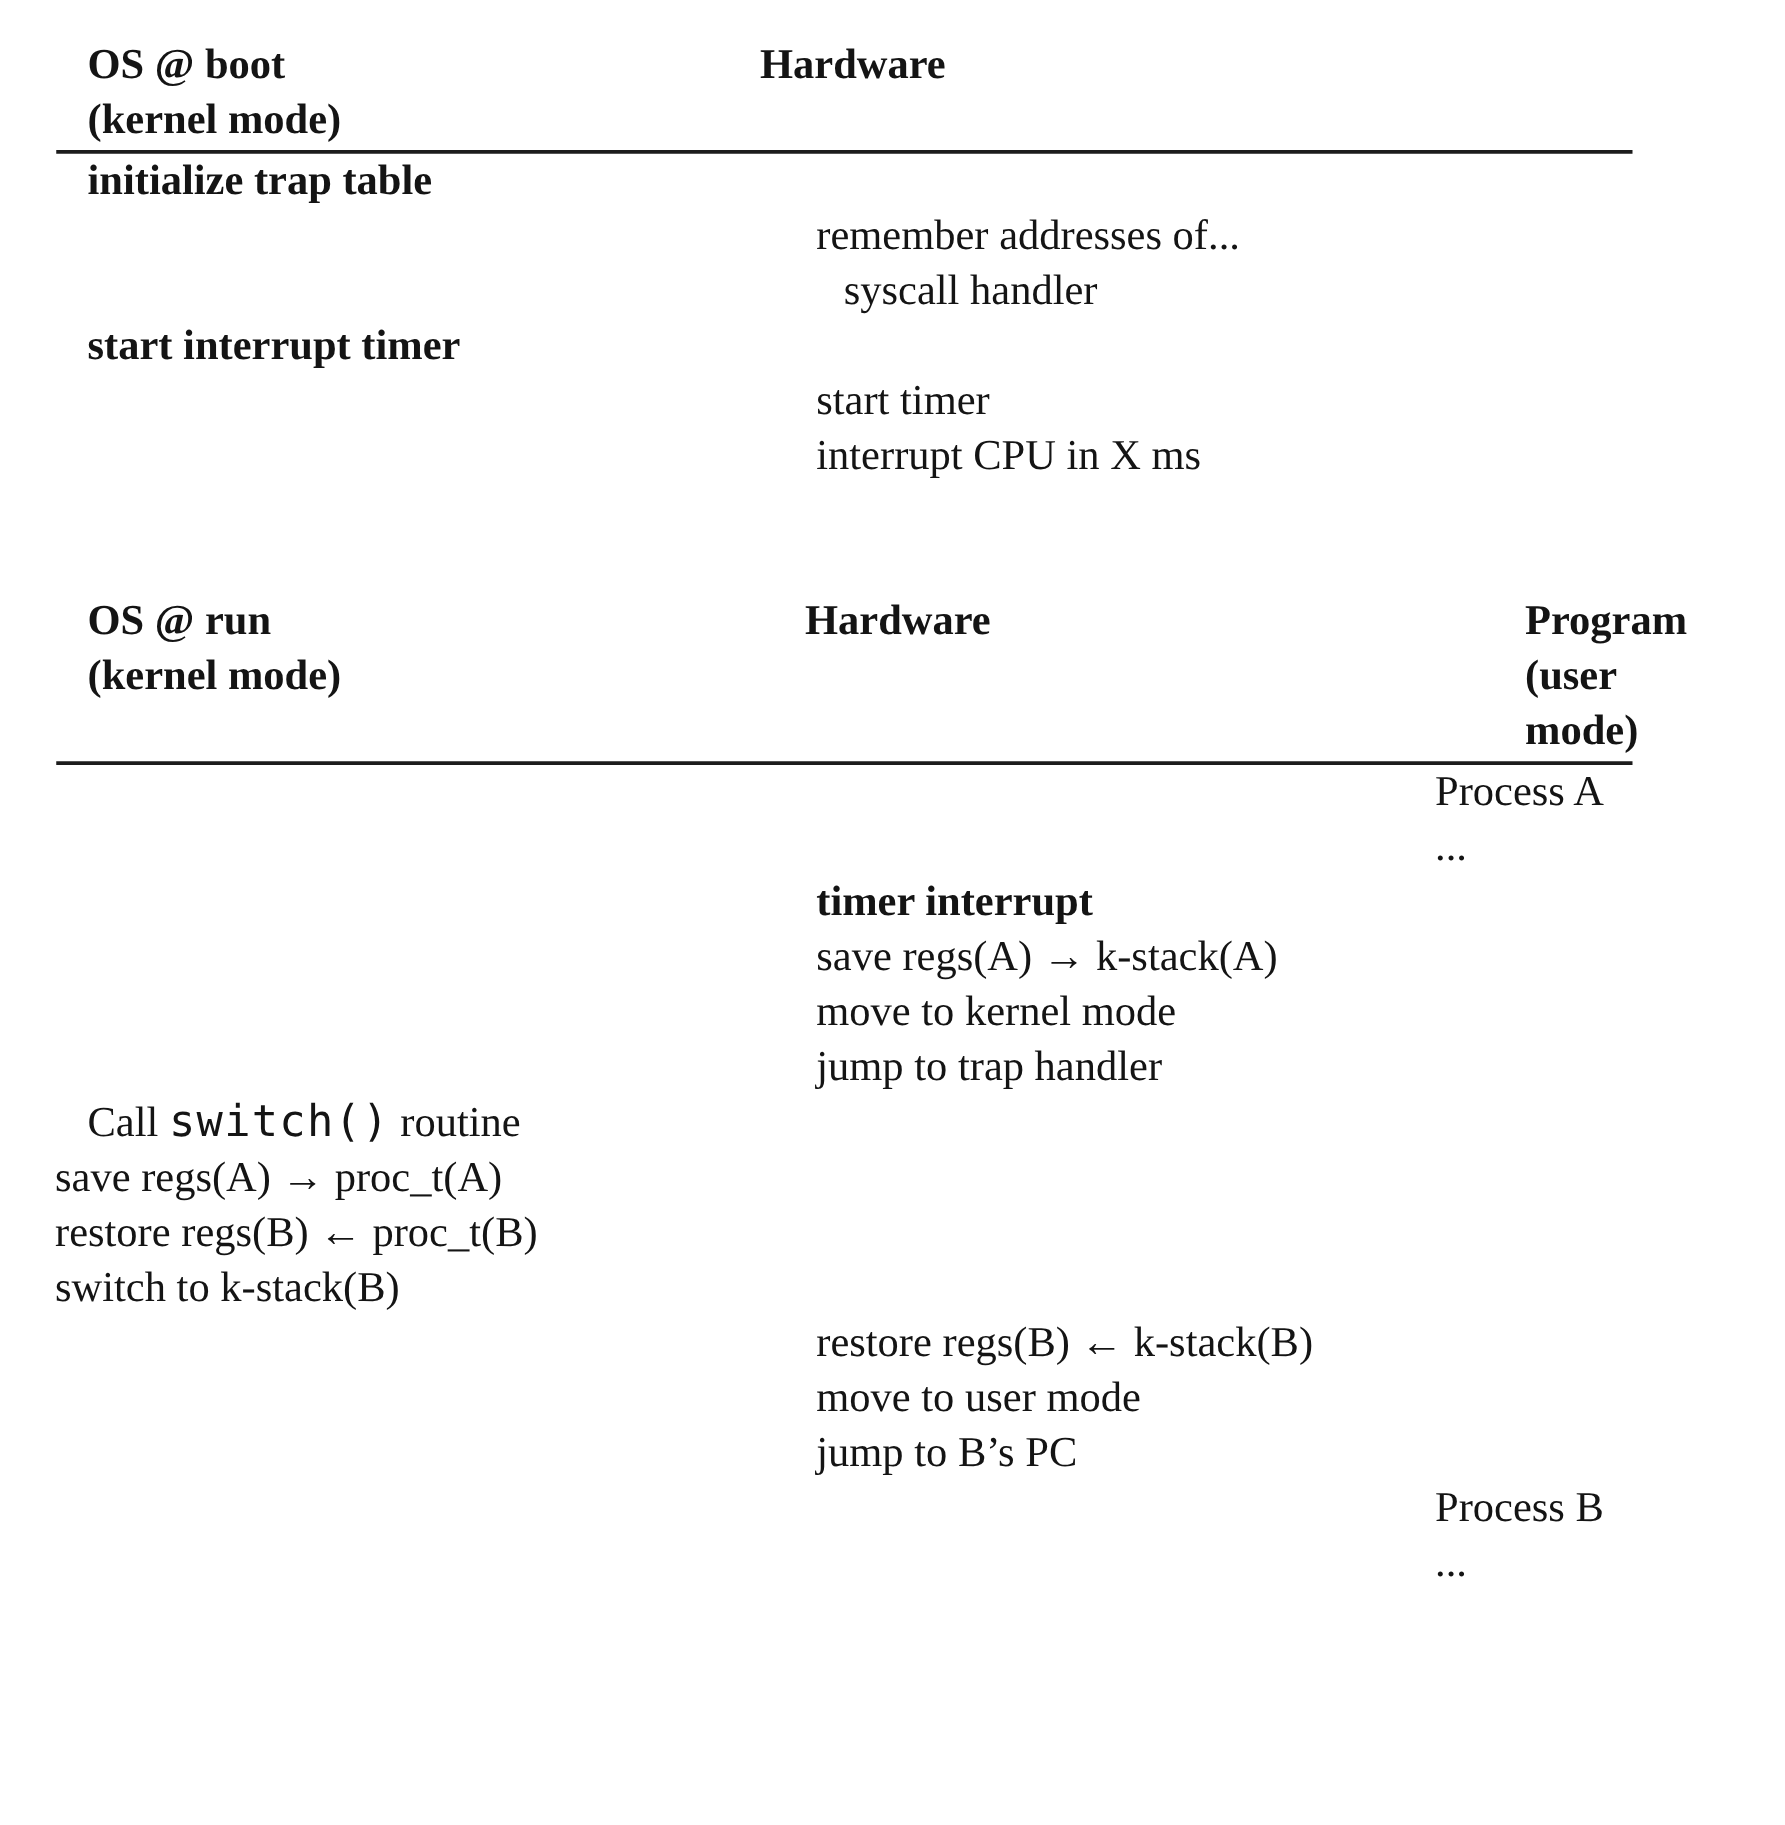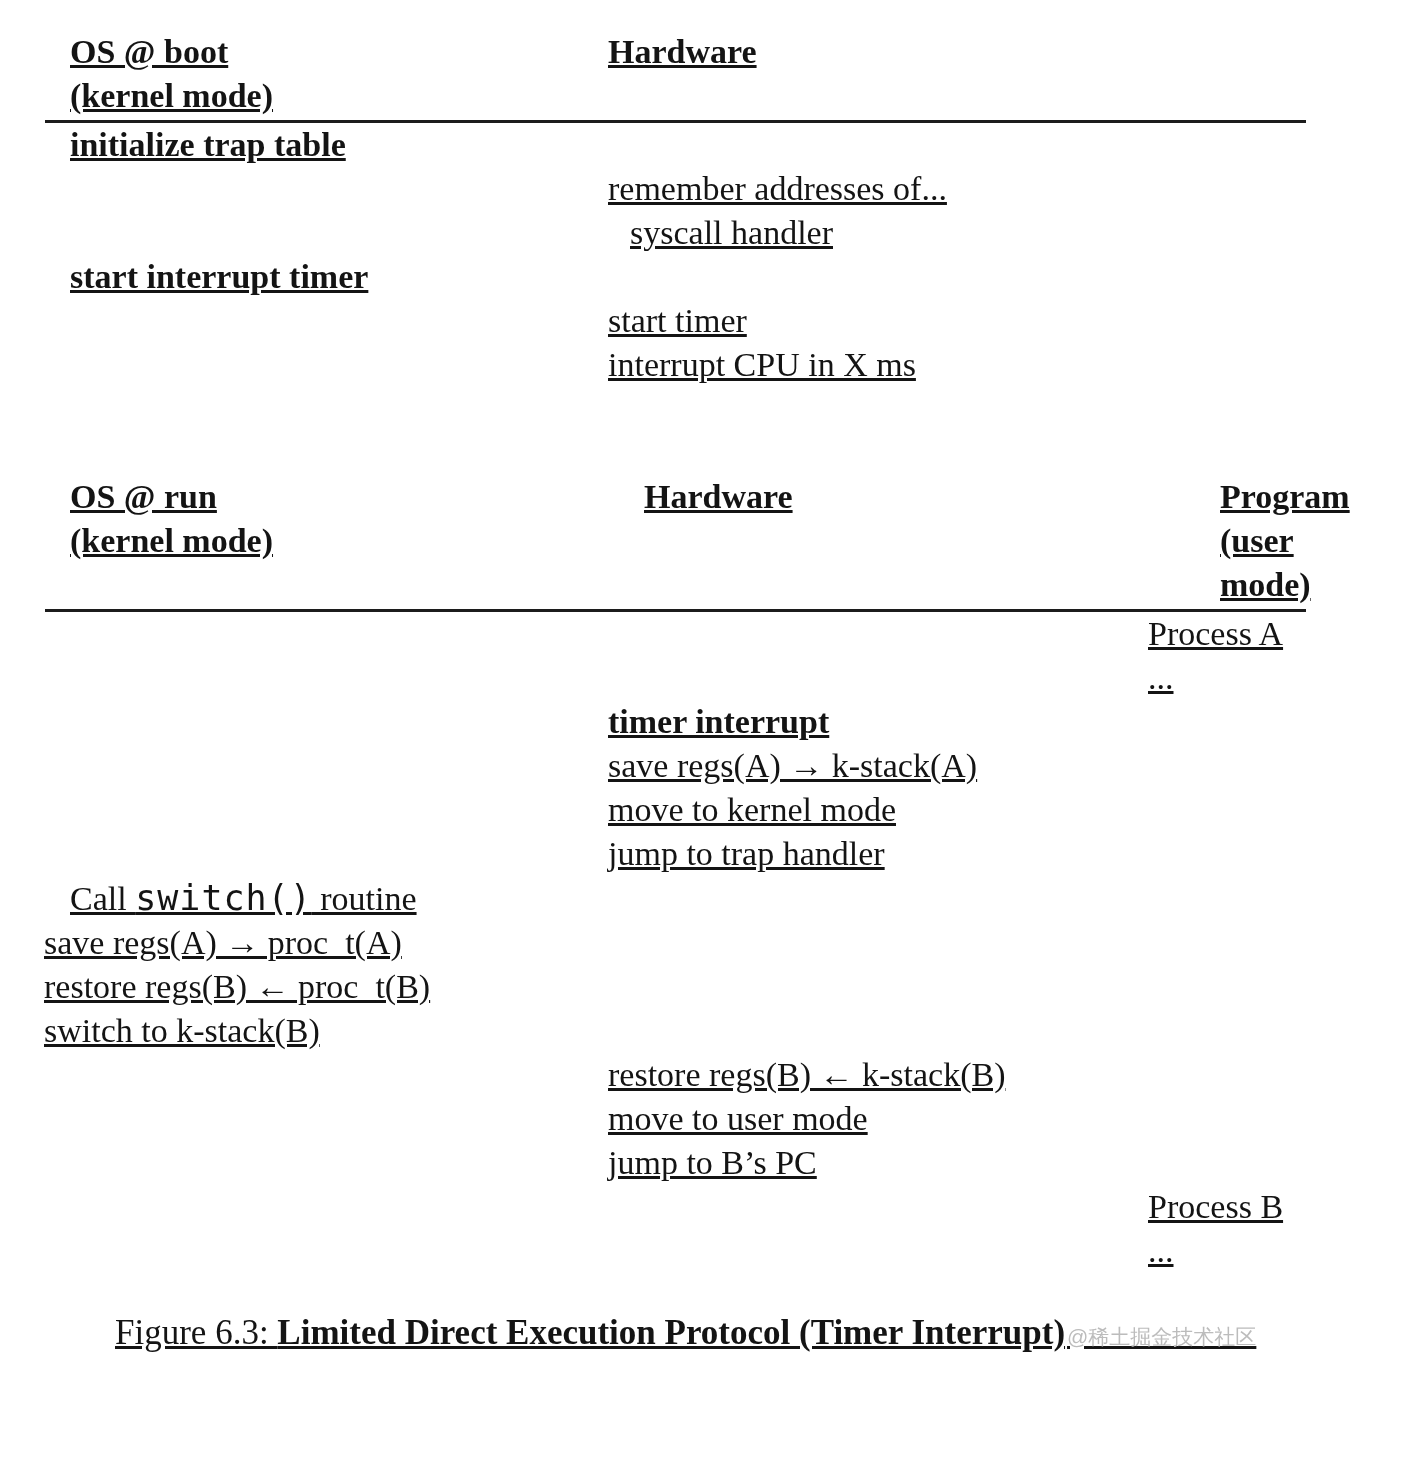--- a/index.html
+++ b/index.html
@@ -14,37 +14,36 @@
     font-family: "Liberation Serif", "DejaVu Serif", serif;
     font-size: 34px;
     line-height: 44px;
     color: #141414;
   }
   .page {
     padding-top: 30px;
     position: relative;
     width: 1316px;
     height: 1430px;
-    text-decoration: underline;
   }
   .hdr {
     display: grid;
     grid-template-columns: 538px 540px auto;
     padding-left: 70px;
     font-weight: bold;
     align-items: start;
   }
   .rule {
     height: 0;
     border-top: 3px solid #1c1c1c;
     margin: 2px 10px 0 45px;
   }
   .ln { white-space: pre; }
   .c1 { padding-left: 70px; }
-  .c2 { padding-left: 608px; }
+  .c2 { padding-left: 608px; margin-left: 45px; }
   .c3 { padding-left: 1148px; }
   .c1.ind { padding-left: 44px; }
   .c2.ind { padding-left: 630px; }
   .b { font-weight: bold; }
   .code {
     font-family: "DejaVu Sans Mono", "Liberation Mono", monospace;
     font-size: 35px;
     letter-spacing: 1px;
   }
   .sec-run { margin-top: 88px; gap: 36px; }
@@ -108,17 +107,14 @@
   <div class="ln c1"><span>Call </span><span class="code">switch()</span><span> routine</span></div>
   <div class="ln c1 ind">save regs(A) → proc_t(A)</div>
   <div class="ln c1 ind">restore regs(B) ← proc_t(B)</div>
   <div class="ln c1 ind">switch to k-stack(B)</div>
   <div class="ln c2">restore regs(B) ← k-stack(B)</div>
   <div class="ln c2">move to user mode</div>
   <div class="ln c2">jump to B’s PC</div>
   <div class="ln c3">Process B</div>
   <div class="ln c3">...</div>
 
-  <div class="caption">
-    <span>Figure 6.3: </span><span class="cap-title">Limited Direct Execution Protocol (Timer Interrupt)</span><span class="wm">@稀土掘金技术社区</span>
-  </div>
 
 </div>
 
 </body></html>

